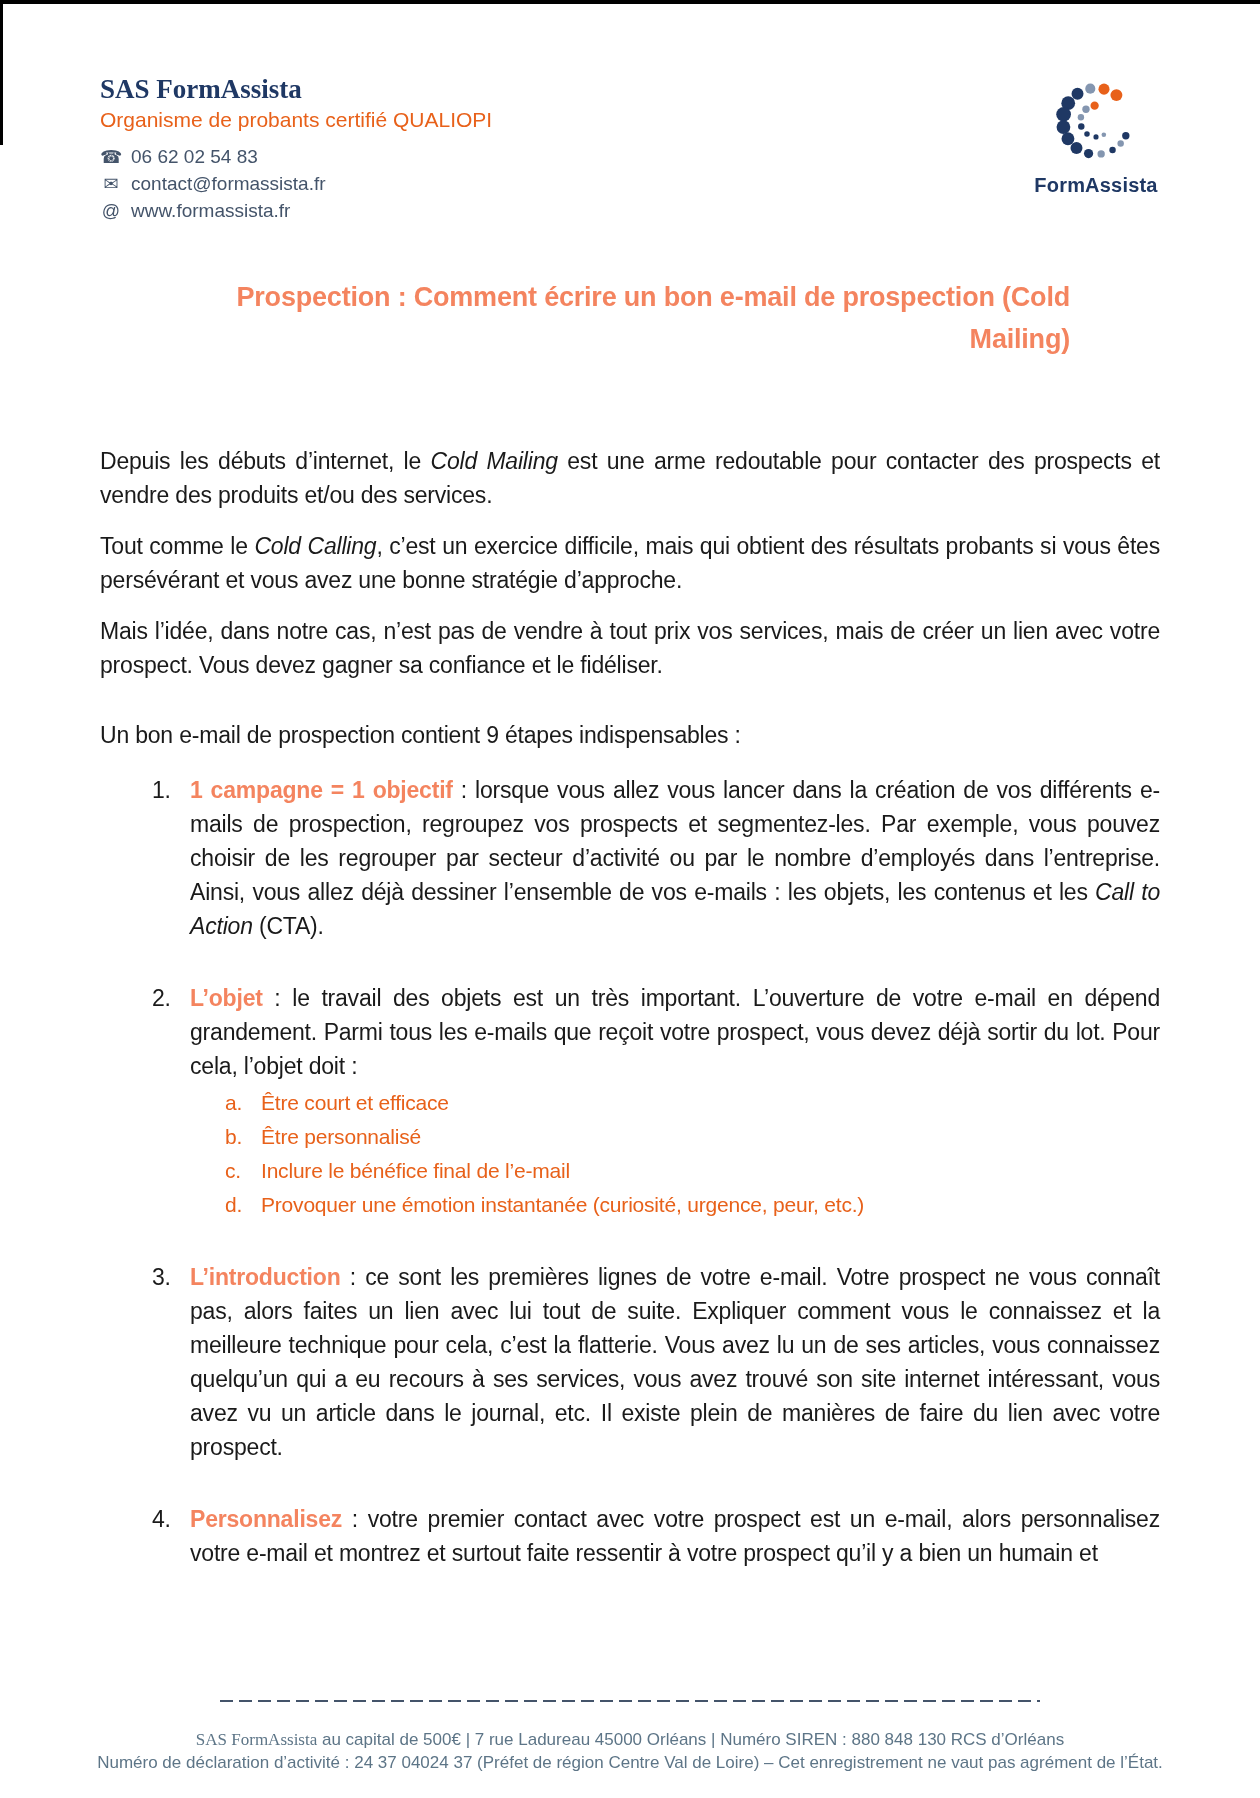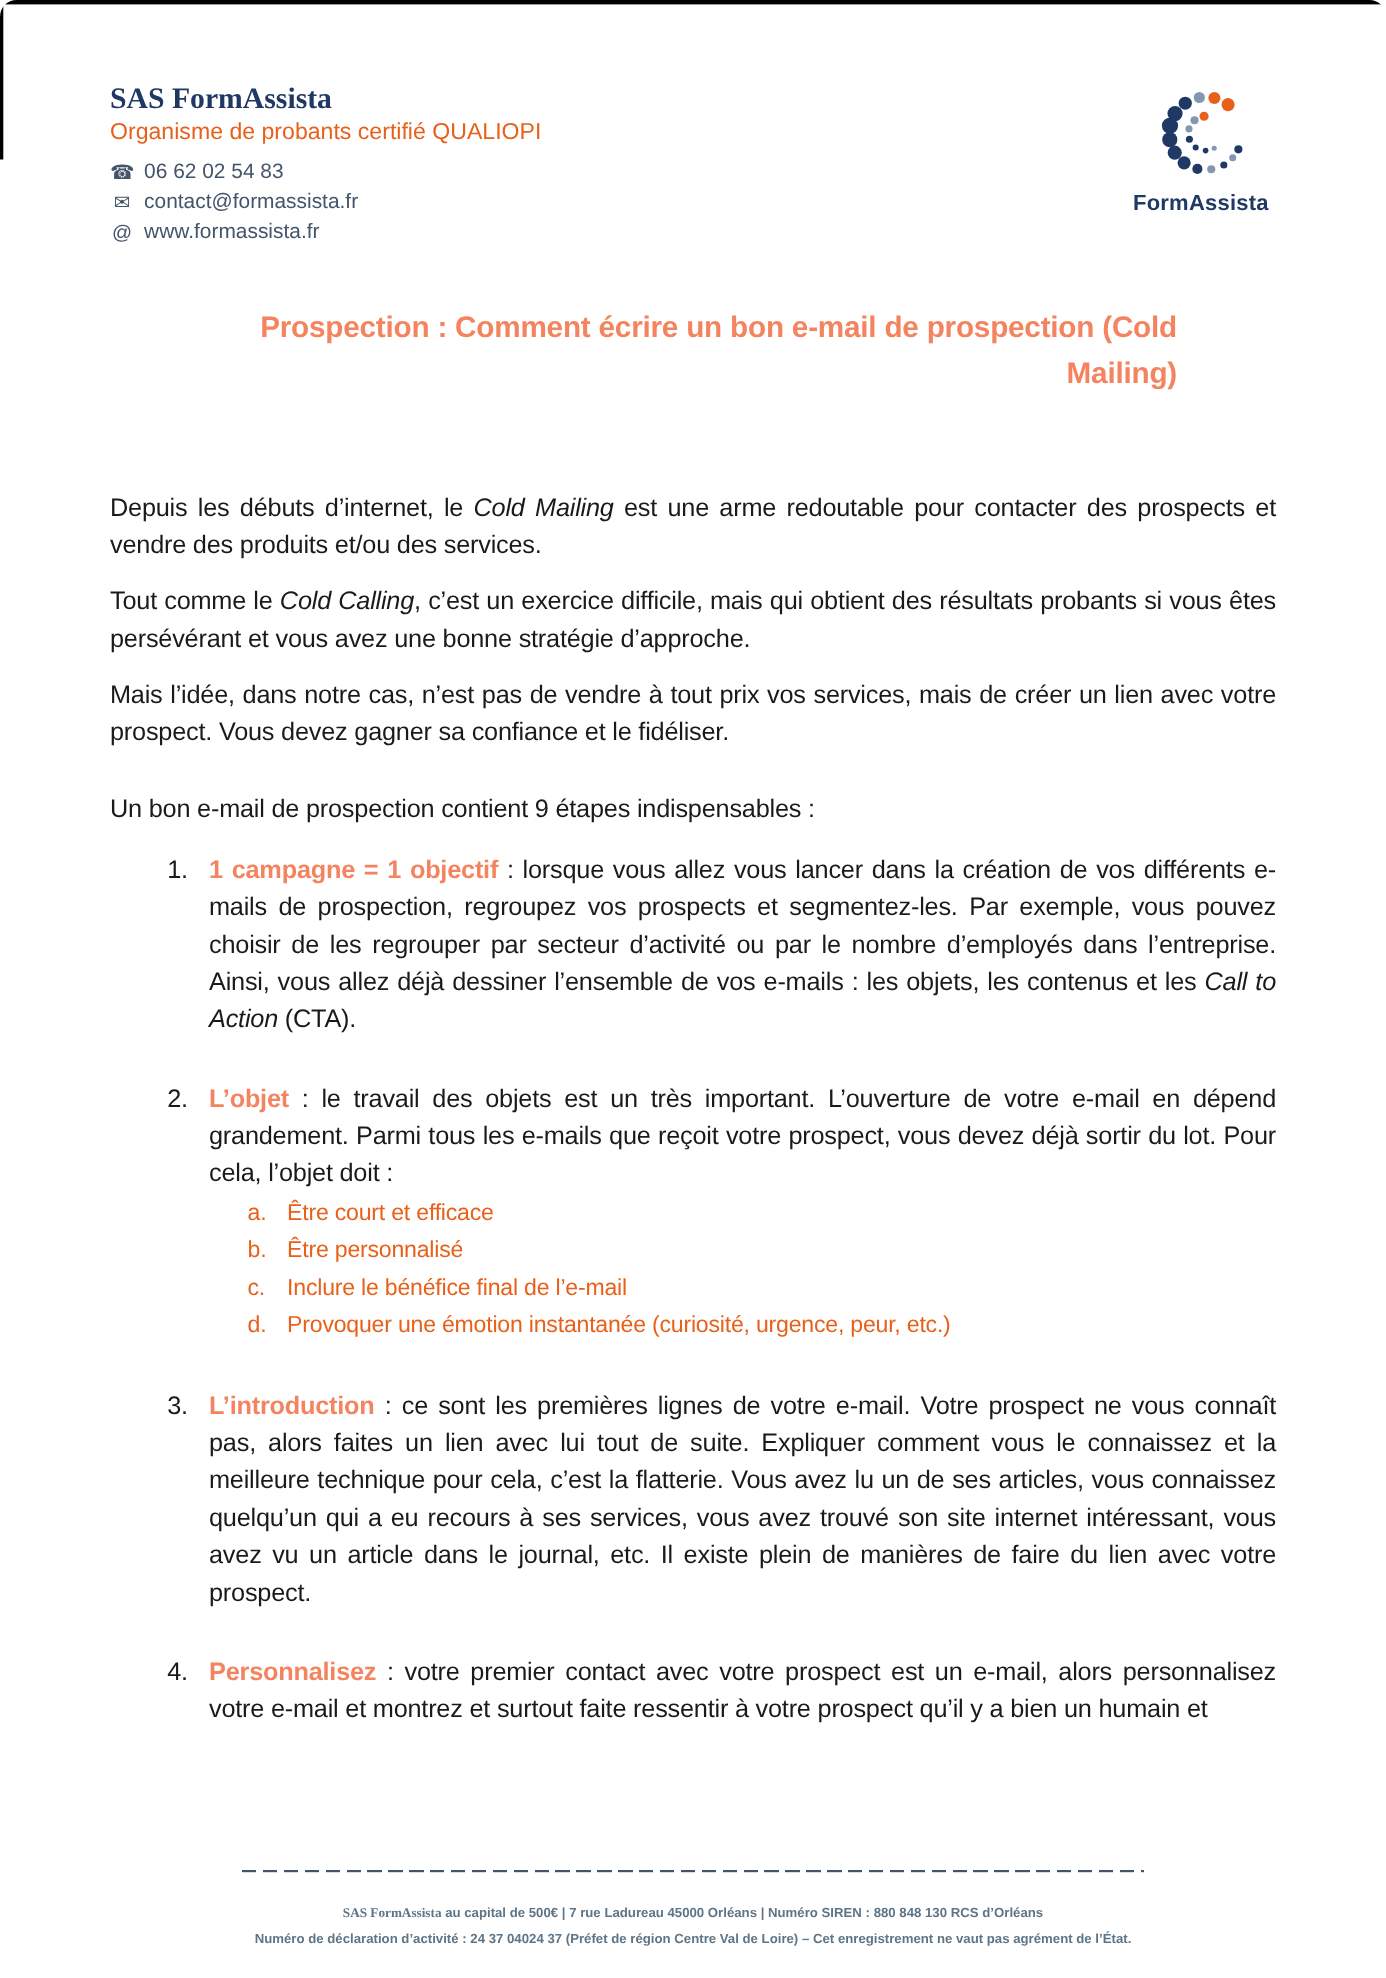--- a/index.html
+++ b/index.html
@@ -2,32 +2,32 @@
 <html lang="fr" style="--navy: #1f3864; --slate: #44546a; --orange: #e8611a; --coral: #f4845f; --footer: #5d7587; --ink: #1a1a1a;"><head>
 <meta charset="utf-8">
 <style>
   :root{
     --navy:#1f3864; --slate:#44546a; --orange:#e8611a;
     --coral:#f4845f; --footer:#5d7587; --ink:#1a1a1a; --paper:#ffffff;
   }
   *{margin:0;padding:0;box-sizing:border-box;}
   html,body{background:#ffffff;}
   body{font-family:"Liberation Sans",sans-serif;color:var(--ink);}
-  .page{position:relative;width:1260px;height:1798px;background:var(--paper);overflow:hidden;margin:0 auto;border-radius:15px;}
+  .page{position:relative;width:1260px;height:1798px;background:var(--paper);overflow:hidden;margin:0 auto;}
   .border-top{position:absolute;top:0;left:0;width:100%;height:4px;background:#000;}
   .border-left{position:absolute;top:0;left:0;width:3px;height:145px;background:#000;}
 
   
   .letterhead{position:relative;padding:74px 100px 0 100px;}
   .co{font-family:"Liberation Serif",serif;font-weight:bold;font-size:27px;color:var(--navy);}
   .sub{font-size:21px;color:var(--orange);margin-top:3px;}
   .contacts{margin-top:14px;}
   .contact-line{font-size:19px;color:var(--slate);margin-top:5px;display:flex;align-items:center;gap:9px;}
   .ci{font-size:18px;width:22px;display:inline-block;text-align:center;color:var(--slate);}
-  .logo{position:absolute;top:78px;right:98px;width:132px;text-align:left;}
+  .logo{position:absolute;top:78px;right:98px;width:132px;text-align:center;}
   .logo svg{display:block;margin:0 auto;}
   .logo-word{font-size:20px;font-weight:bold;color:var(--navy);margin-top:4px;letter-spacing:.2px;}
 
   
   h1.title{max-width:880px;margin:54px auto 0;text-align:right;color:var(--coral);
     font-size:27px;line-height:42px;font-weight:bold;letter-spacing:-.2px;}
 
   
   .copy{padding:0 100px;}
   .paras{margin-top:84px;}
@@ -41,21 +41,21 @@
   li.step .body{flex:1;text-align:justify;}
   .kw{color:var(--coral);font-weight:bold;}
   ol.sub{list-style:none;}
   ol.sub li{display:flex;padding-left:35px;text-align:left;}
   ol.sub .num{flex:0 0 36px;}
 
   
   .footer{position:absolute;left:0;bottom:24px;width:100%;text-align:center;color:var(--footer);}
   .sep{width:820px;height:2px;margin:0 auto 26px;
     background:repeating-linear-gradient(90deg,var(--slate) 0 13px,transparent 13px 19px);}
-  .fl{font-size:12px;line-height:23px;padding:0 60px;font-weight:bold;}
+  .fl{font-size:17px;line-height:23px;padding:0 60px;}
   .fl .serif{font-family:"Liberation Serif",serif;}
   .page-num{margin-top:2px;}
 </style>
 </head>
 <body>
 
 <div class="page">
   <div class="border-top"></div>
   <div class="border-left"></div>
 

